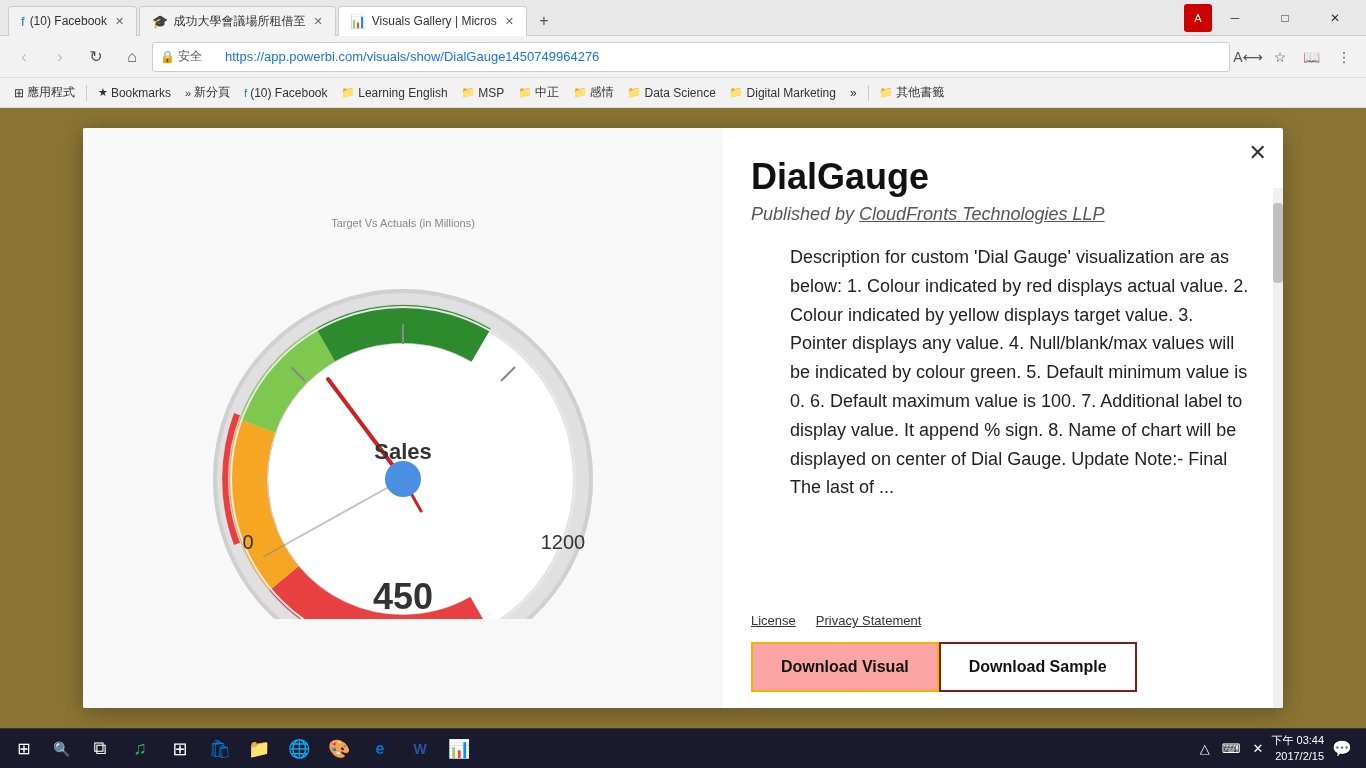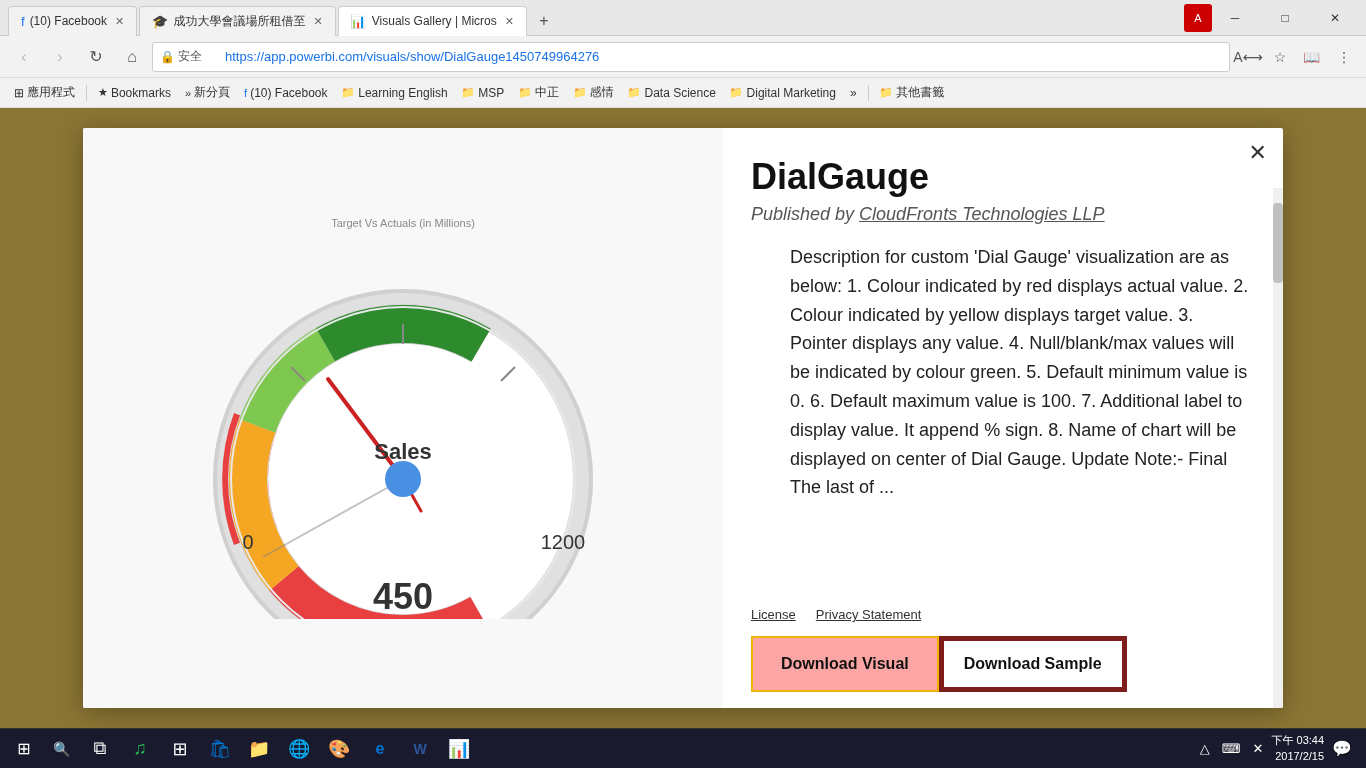--- a/index.html
+++ b/index.html
@@ -51,21 +51,21 @@
     .publisher { font-size: 18px; color: #555; margin-bottom: 18px; font-style: italic; }
     .publisher a { color: #555; text-decoration: underline; }
     .description { font-size: 18px; color: #222; line-height: 1.6; flex: 1; overflow-y: auto; padding-right: 4px; margin-left: 39px; }
     .description::-webkit-scrollbar { width: 8px; }
     .description::-webkit-scrollbar-track { background: #f0f0f0; }
     .description::-webkit-scrollbar-thumb { background: #ccc; }
     .links-row { display: flex; gap: 20px; margin-top: 14px; margin-bottom: 14px; }
     .links-row a { font-size: 13px; color: #333; text-decoration: underline; cursor: pointer; }
     .buttons-row { display: flex; gap: 0; }
     .btn-download-visual { background: #fca5a5; border: 2px solid #f0b400; color: #111; font-size: 16px; font-weight: bold; padding: 14px 28px; cursor: pointer; }
-    .btn-download-sample { background: white; border: 5px solid #7f1d1d; color: #111; font-size: 16px; font-weight: bold; padding: 14px 20px; cursor: pointer; }
+    .btn-download-sample { background: white; border: 2px solid #7f1d1d; color: #111; font-size: 16px; font-weight: bold; padding: 14px 28px; cursor: pointer; }
 
     
     .taskbar { height: 40px; background: #1a1a2e; display: flex; align-items: center; padding: 0 4px; border-top: 1px solid #333; }
     .taskbar-start { width: 40px; height: 40px; display: flex; align-items: center; justify-content: center; cursor: pointer; color: white; font-size: 16px; }
     .taskbar-search { width: 36px; height: 36px; display: flex; align-items: center; justify-content: center; cursor: pointer; color: white; font-size: 14px; }
     .taskbar-apps { display: flex; align-items: center; }
     .taskbar-app { width: 40px; height: 40px; display: flex; align-items: center; justify-content: center; cursor: pointer; font-size: 18px; }
     .taskbar-right { margin-left: auto; display: flex; align-items: center; gap: 4px; padding-right: 6px; }
     .taskbar-clock { color: white; font-size: 11px; text-align: right; line-height: 1.4; }
 

